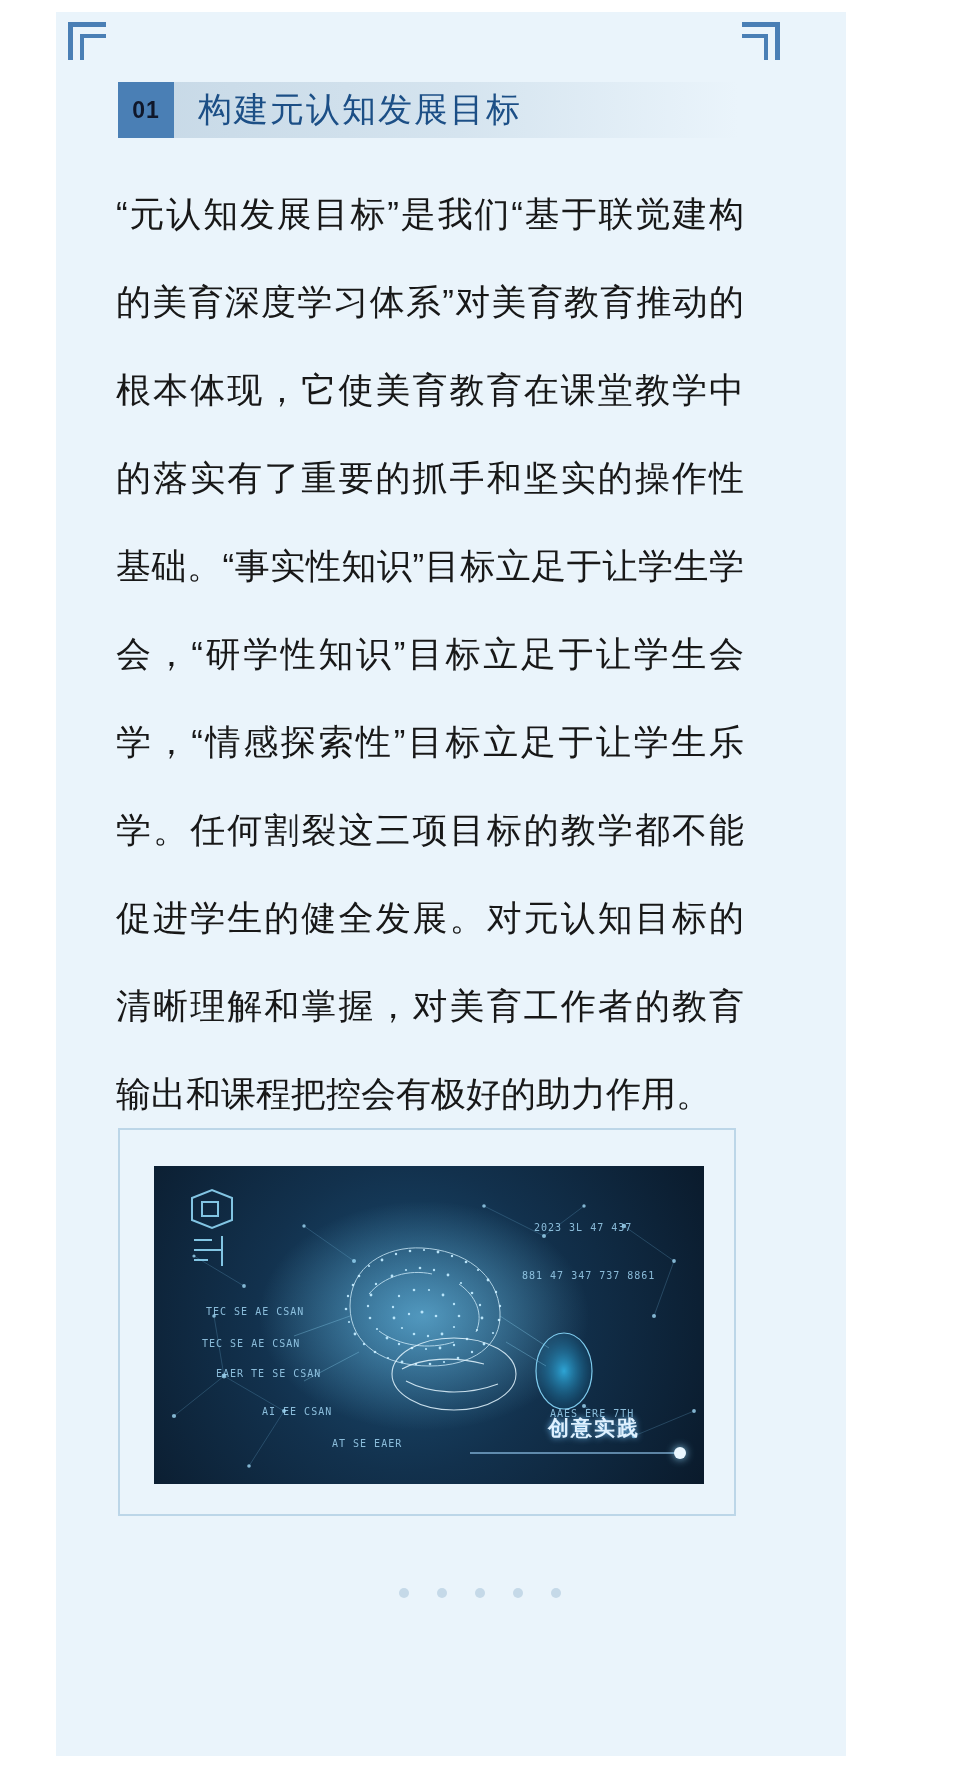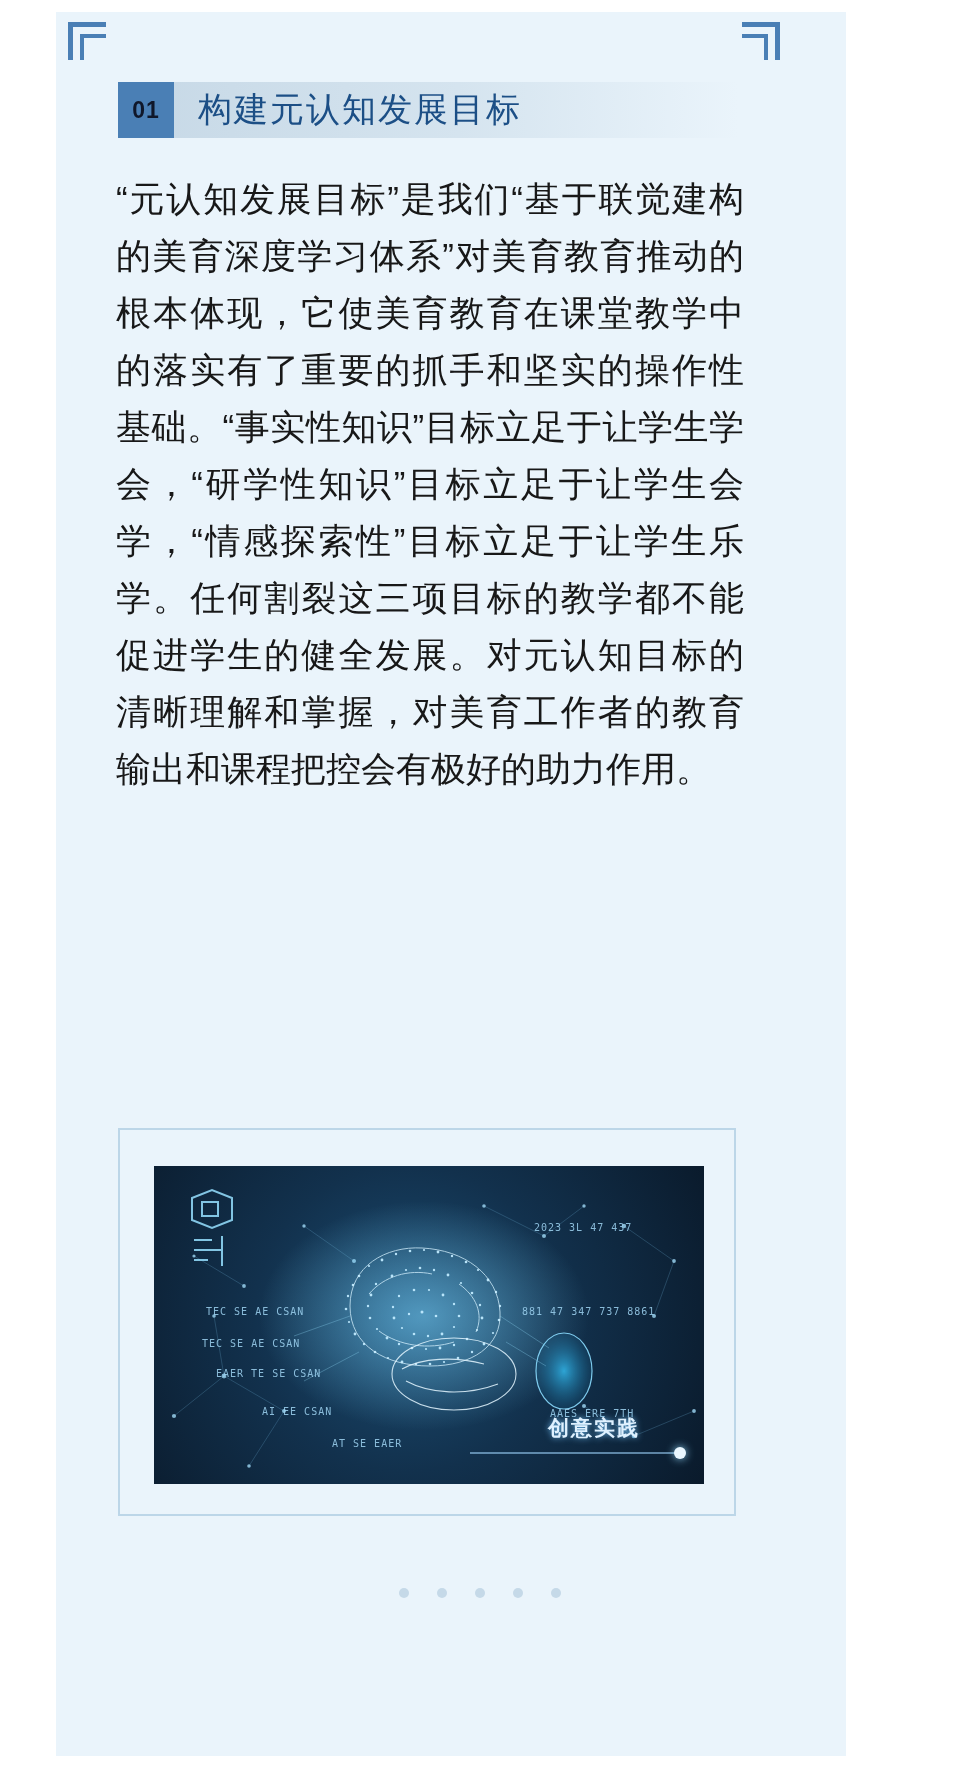--- a/index.html
+++ b/index.html
@@ -96,21 +96,21 @@
     white-space: nowrap;
   }
 
   
   .body-text {
     position: absolute;
     left: 116px;
     top: 170px;
     width: 628px;
     font-size: 35px;
-    line-height: 57px;
+    line-height: 88px;
     color: #181818;
     text-align: justify;
     text-justify: inter-ideograph;
     letter-spacing: 0px;
   }
 
   
   .figure-frame {
     position: absolute;
     left: 118px;
@@ -371,21 +371,21 @@
           <path d="M44,48 L44,78"></path>
         </g>
       </svg>
 
       <div class="fig-code" style="left:52px; top:140px;">TEC SE AE CSAN</div>
       <div class="fig-code" style="left:48px; top:172px;">TEC SE AE CSAN</div>
       <div class="fig-code" style="left:62px; top:202px;text-align:center;">EAER TE SE CSAN</div>
       <div class="fig-code" style="left:108px; top:240px;">AI EE CSAN</div>
       <div class="fig-code" style="left:178px; top:272px;">AT SE EAER</div>
       <div class="fig-code" style="left:380px; top:56px;">2023 3L 47 437</div>
-      <div class="fig-code" style="left:368px; top:104px;margin-top:36px;">881 47 347 737 8861</div>
+      <div class="fig-code" style="left:368px; top:104px;">881 47 347 737 8861</div>
       <div class="fig-code" style="left:396px; top:242px;">AAES ERE 7TH</div>
 
       <div class="fig-caption">创意实践</div>
       <div class="fig-slider">
         <span class="knob"></span>
       </div>
     </div>
   </div>
 
   <div class="dots">

